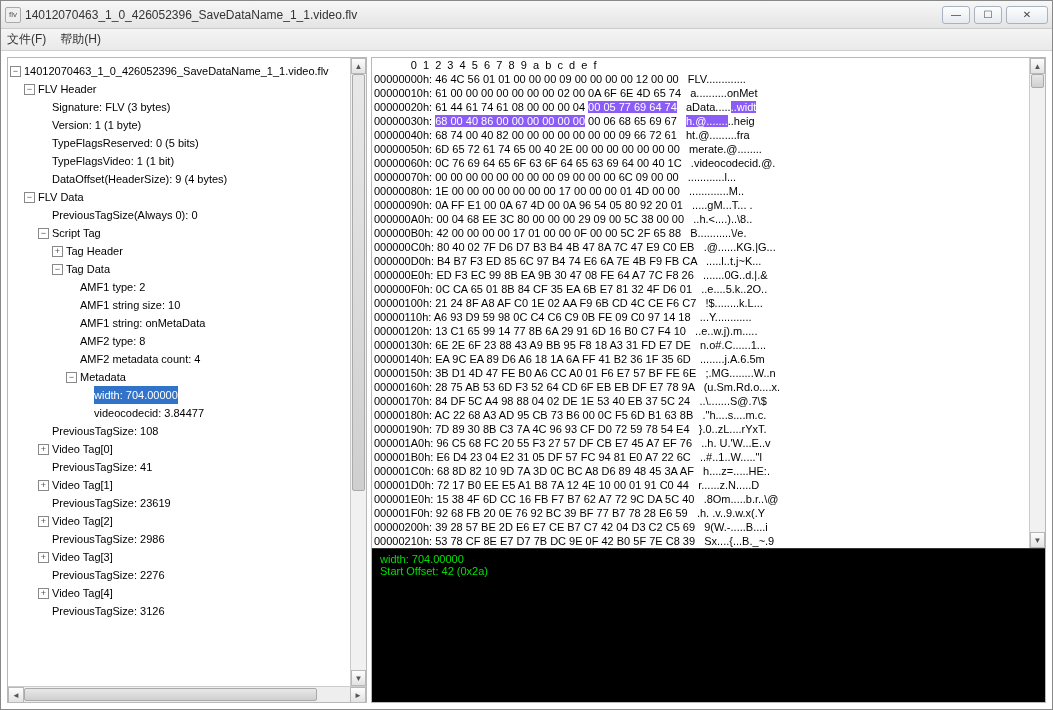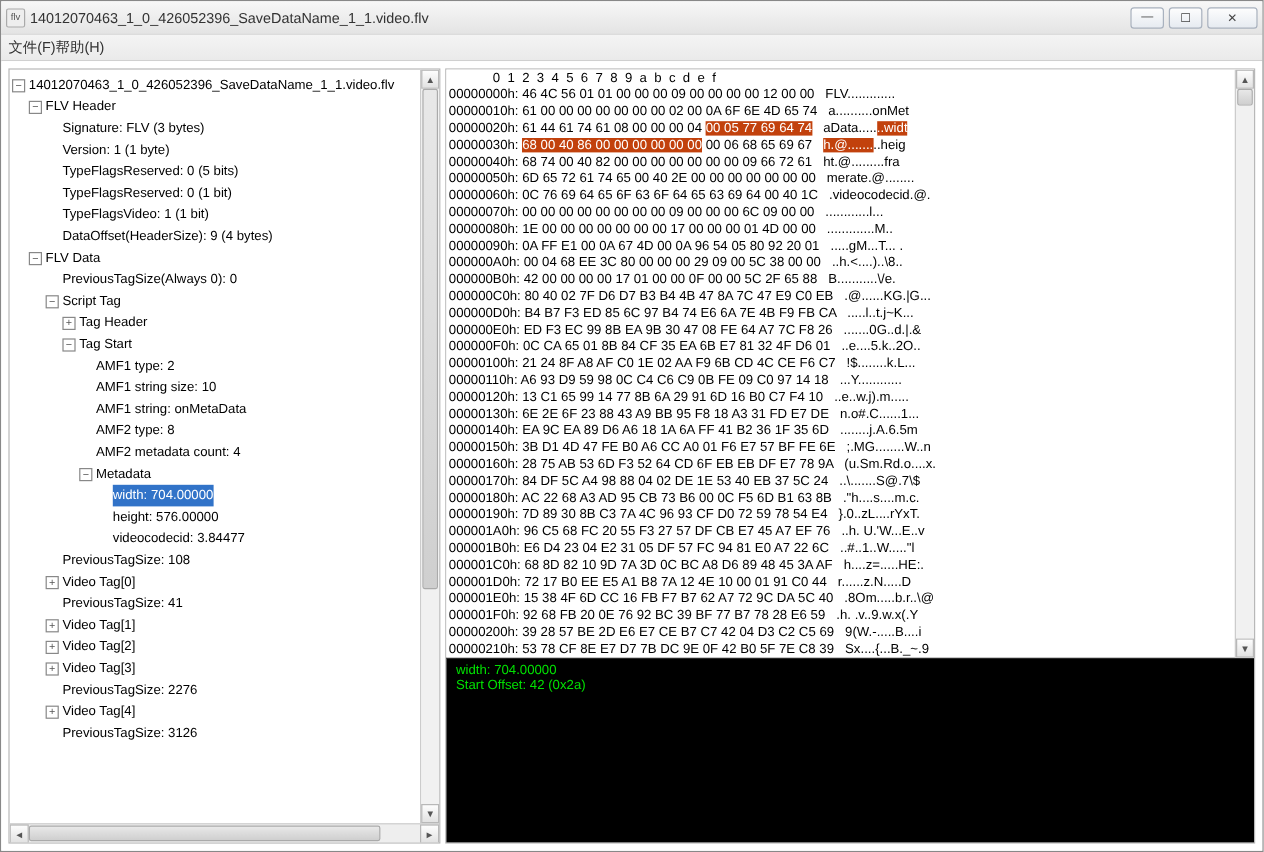--- a/index.html
+++ b/index.html
@@ -3,38 +3,38 @@
 <meta charset="utf-8">
 <style>
 * { margin: 0; padding: 0; box-sizing: border-box; font-family: Tahoma, 'Microsoft YaHei', sans-serif; }
 body { background: #fff; font-size: 11px; width: 1053px; height: 710px; overflow: hidden; display: flex; flex-direction: column; border: 1px solid #888; }
 .titlebar { height: 28px; background: linear-gradient(#f7f7f7,#e4e4e4); border-bottom: 1px solid #ccc; display: flex; align-items: center; padding: 0 4px; }
 .titlebar .icon { width: 16px; height: 16px; margin-right: 4px; background: #eee; border: 1px solid #aaa; border-radius: 2px; display: flex; align-items: center; justify-content: center; font-size: 8px; color: #555; }
 .titlebar .title { flex: 1; font-size: 12px; color: #333; }
 .win-btns { display: flex; gap: 4px; }
 .win-btn { width: 28px; height: 18px; border: 1px solid #a9b2bf; border-radius: 3px; background: linear-gradient(#fdfdfd,#e6ebf1); display: flex; align-items: center; justify-content: center; font-size: 10px; color: #444; cursor: pointer; font-family: Arial; }
 .win-btn.close { width: 42px; }
-.menubar { height: 22px; background: linear-gradient(#f4f4f4,#eaeaea); border-bottom: 1px solid #d0d0d0; display: flex; align-items: center; padding: 0 6px; font-size: 12px; color: #333; }
+.menubar { height: 22px; background: linear-gradient(#f4f4f4,#eaeaea); border-bottom: 1px solid #d0d0d0; display: flex; align-items: center; padding: 0 6px; gap: 14px; font-size: 12px; color: #333; }
 .menubar span { cursor: pointer; }
 .main { flex: 1; display: flex; padding: 6px; gap: 4px; min-height: 0; background: #fff; }
 .left { width: 360px; border: 1px solid #b8b8b8; background: #fff; overflow: hidden; display: flex; flex-direction: column; }
 .tree { flex: 1; overflow-y: auto; overflow-x: hidden; padding: 4px 2px; font-size: 11px; line-height: 18px; color: #000; }
 .node { white-space: nowrap; }
 .node .lbl { display: flex; align-items: center; }
 .expander { width: 11px; height: 11px; border: 1px solid #888; display: inline-flex; align-items: center; justify-content: center; margin-right: 3px; font-size: 9px; line-height: 9px; background: #fff; cursor: pointer; user-select: none; color: #555; }
 .ind { display: inline-block; }
 .right { flex: 1; display: flex; flex-direction: column; min-width: 0; border: 1px solid #b8b8b8; }
 .hexwrap { flex: 1; position: relative; display: flex; overflow: hidden; font-family: 'Courier New', monospace; font-size: 11px; color: #000; background: #fff; }
 .hexcontent { flex: 1; overflow: hidden; white-space: pre; line-height: 14px; padding: 0 2px 0 2px; }
 .hdr-row { color: #000; }
 .hexrow { display: block; }
 .addr { color: #000; }
 .hexb { color: #000; }
 .asc { color: #000; }
-.sel { background: #c2410c; color: #fff; }
+.sel { background: #8b5cf6; color: #fff; }
 .scrollbar-v { width: 16px; background: #eee; border-left: 1px solid #ccc; display: flex; flex-direction: column; }
 .sb-arrow { height: 16px; background: linear-gradient(#fdfdfd,#e2e2e2); border: 1px solid #b8b8b8; margin: 0; display: flex; align-items: center; justify-content: center; font-size: 8px; color: #555; cursor: pointer; }
 .sb-track { flex: 1; background: #f1f1f1; position: relative; }
 .sb-thumb { position: absolute; left: 1px; right: 1px; top: 0; height: 14px; background: linear-gradient(#e8e8e8,#cfcfcf); border: 1px solid #aaa; border-radius: 2px; }
 .info { height: 154px; background: #000; color: #00e000; font-family: 'Courier New', monospace; font-size: 11px; padding: 4px 8px; border-top: 1px solid #333; }
 .left-sb { width: 16px; background: #eee; border-left: 1px solid #ccc; display: flex; flex-direction: column; }
 .left-container { display: flex; flex: 1; min-height: 0; }
 .h-scroll { height: 16px; background: #eee; border-top: 1px solid #ccc; display: flex; }
 .h-thumb { flex: 0 0 auto; width: 18%; height: 100%; margin-left: 0; background: linear-gradient(#e8e8e8,#cfcfcf); border: 1px solid #aaa; border-radius: 2px; position: relative; left: 0; }
 .h-track { flex:1; position: relative; }
@@ -93,27 +93,20 @@
             <span class="lbl">
               <span class="ind" style="width:28px"></span>
               <span class="ind" style="width:14px"></span>
               <span style="">TypeFlagsReserved: 0  (5 bits)</span>
             </span>
           </div>
           <div class="node">
             <span class="lbl">
               <span class="ind" style="width:28px"></span>
               <span class="ind" style="width:14px"></span>
-              <span style="">TypeFlagsReserved: 0  (1 bit)</span>
-            </span>
-          </div>
-          <div class="node">
-            <span class="lbl">
-              <span class="ind" style="width:28px"></span>
-              <span class="ind" style="width:14px"></span>
               <span style="">TypeFlagsVideo: 1  (1 bit)</span>
             </span>
           </div>
           <div class="node">
             <span class="lbl">
               <span class="ind" style="width:28px"></span>
               <span class="ind" style="width:14px"></span>
               <span style="">DataOffset(HeaderSize): 9  (4 bytes)</span>
             </span>
           </div>
@@ -142,21 +135,21 @@
             <span class="lbl">
               <span class="ind" style="width:42px"></span>
               <span class="expander">+</span>
               <span style="">Tag Header</span>
             </span>
           </div>
           <div class="node">
             <span class="lbl">
               <span class="ind" style="width:42px"></span>
               <span class="expander">−</span>
-              <span style="">Tag Start</span>
+              <span style="">Tag Data</span>
             </span>
           </div>
           <div class="node">
             <span class="lbl">
               <span class="ind" style="width:56px"></span>
               <span class="ind" style="width:14px"></span>
               <span style="">AMF1 type: 2</span>
             </span>
           </div>
           <div class="node">
@@ -198,27 +191,20 @@
             <span class="lbl">
               <span class="ind" style="width:70px"></span>
               <span class="ind" style="width:14px"></span>
               <span style="background:#3173c8;color:#fff;">width: 704.00000</span>
             </span>
           </div>
           <div class="node">
             <span class="lbl">
               <span class="ind" style="width:70px"></span>
               <span class="ind" style="width:14px"></span>
-              <span style="">height: 576.00000</span>
-            </span>
-          </div>
-          <div class="node">
-            <span class="lbl">
-              <span class="ind" style="width:70px"></span>
-              <span class="ind" style="width:14px"></span>
               <span style="">videocodecid: 3.84477</span>
             </span>
           </div>
           <div class="node">
             <span class="lbl">
               <span class="ind" style="width:28px"></span>
               <span class="ind" style="width:14px"></span>
               <span style="">PreviousTagSize: 108</span>
             </span>
           </div>
@@ -239,22 +225,36 @@
           <div class="node">
             <span class="lbl">
               <span class="ind" style="width:28px"></span>
               <span class="expander">+</span>
               <span style="">Video Tag[1]</span>
             </span>
           </div>
           <div class="node">
             <span class="lbl">
               <span class="ind" style="width:28px"></span>
+              <span class="ind" style="width:14px"></span>
+              <span style="">PreviousTagSize: 23619</span>
+            </span>
+          </div>
+          <div class="node">
+            <span class="lbl">
+              <span class="ind" style="width:28px"></span>
               <span class="expander">+</span>
               <span style="">Video Tag[2]</span>
+            </span>
+          </div>
+          <div class="node">
+            <span class="lbl">
+              <span class="ind" style="width:28px"></span>
+              <span class="ind" style="width:14px"></span>
+              <span style="">PreviousTagSize: 2986</span>
             </span>
           </div>
           <div class="node">
             <span class="lbl">
               <span class="ind" style="width:28px"></span>
               <span class="expander">+</span>
               <span style="">Video Tag[3]</span>
             </span>
           </div>
           <div class="node">

